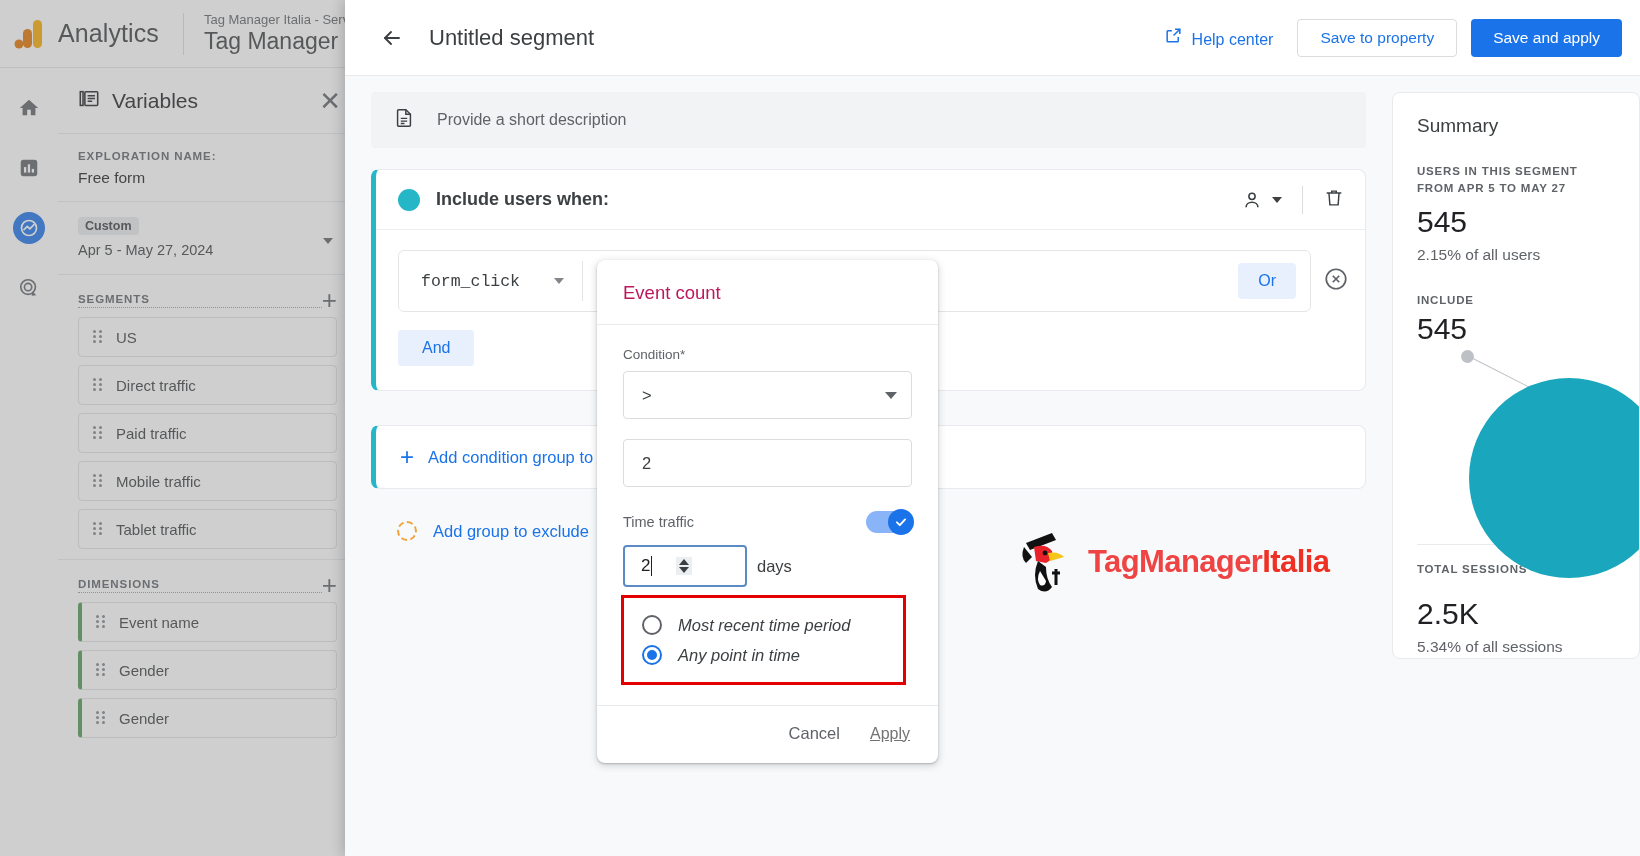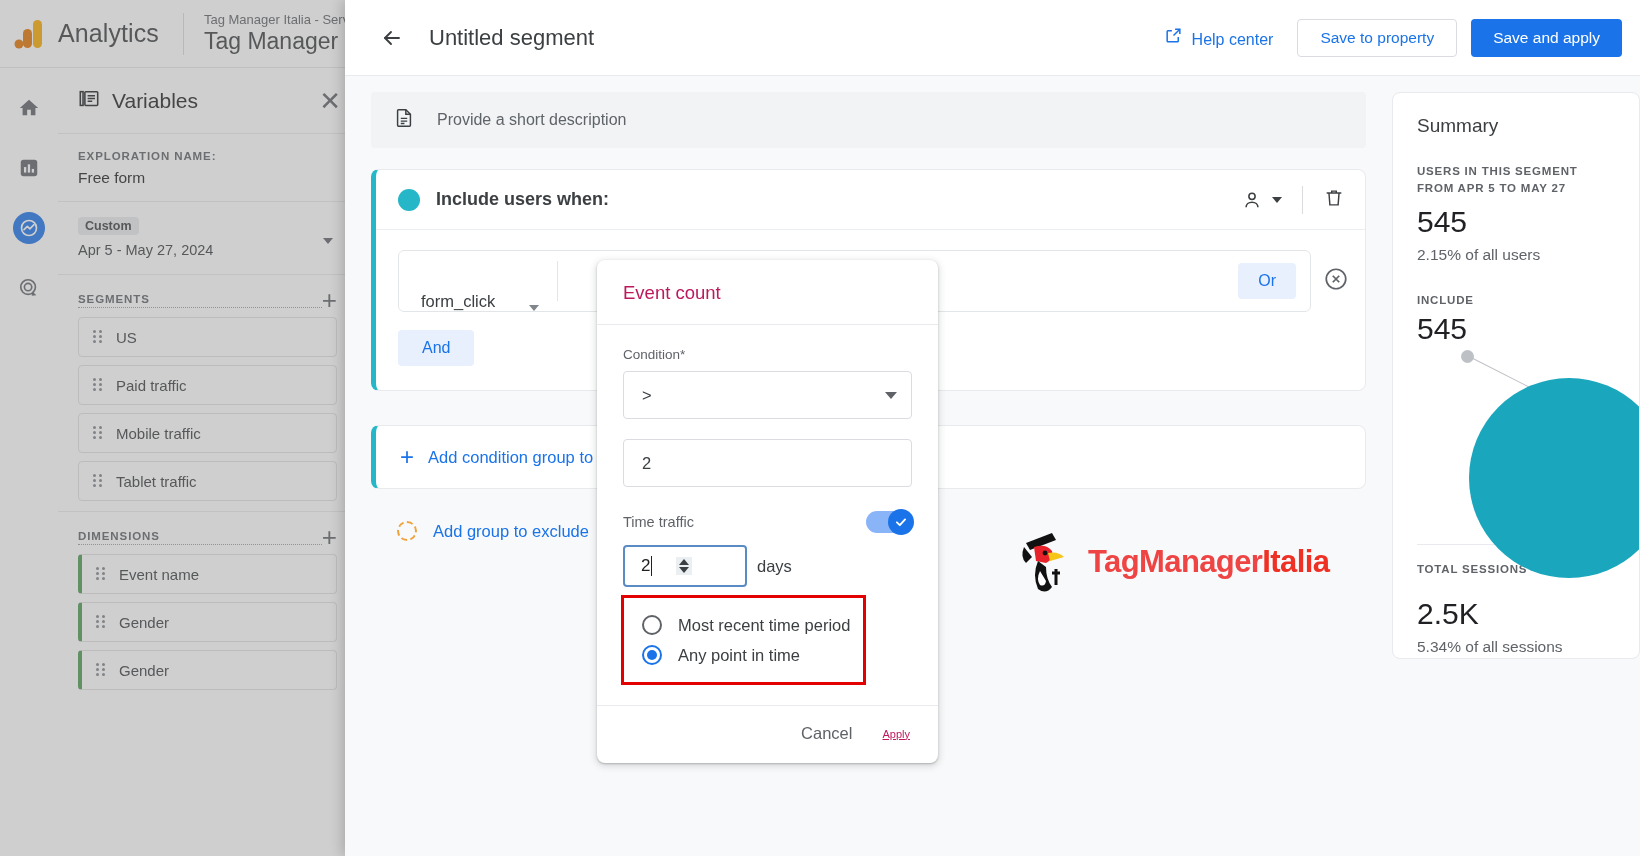--- a/index.html
+++ b/index.html
@@ -117,21 +117,21 @@
   .head-sep { width:1px; height:28px; background:#dadce0; margin: 0 14px; }
   .trash-btn { color:#3c4043; padding: 6px; }
 
   .cond-body { padding: 20px 16px 24px 22px; }
   .cond-row { display:flex; align-items:center; gap: 0; }
   .filter-box {
     flex: 1; border: 1px solid #e3e6e8; border-radius: 6px; height: 62px;
     display:flex; align-items:center; background:#fff;
   }
   .event-select {
-    display:flex; align-items:flex-end; gap: 34px; padding: 0 18px 0 22px; height: 100%;
+    display:flex; align-items:center; gap: 34px; padding: 0 18px 0 22px; height: 100%; font-family: Liberation Mono, monospace;
   }
   .event-select .es-label { font-size: 16.5px; color:#3c4043; }
   .vsep { width:1px; height:40px; background:#e3e6e8; }
   .or-chip {
     margin-left: auto; background:#e8f0fe; color:#1a73e8; border-radius:4px;
     font-size: 16px; padding: 9px 20px; margin-right: 14px;
   }
   .close-circle { margin-left: 12px; color:#5f6368; }
 
   .and-chip {
@@ -204,34 +204,34 @@
     display:flex; align-items:center; padding: 0 10px 0 16px; gap: 8px;
   }
   .days-val { font-size: 17px; color:#202124; border-right: 1.5px solid #202124; padding-right:1px; }
   .spinner { display:flex; flex-direction:column; gap:2px; margin-left: 16px; background:#eceff1; padding: 2px 3px; }
   .spin-up { width:0;height:0;border-left:5px solid transparent;border-right:5px solid transparent;border-bottom:6px solid #3c4043;}
   .spin-dn { width:0;height:0;border-left:5px solid transparent;border-right:5px solid transparent;border-top:6px solid #3c4043;}
   .days-unit { font-size: 16.5px; color:#3c4043; margin-left: 10px; }
 
   .radio-block {
     margin-top: 8px; border: 3px solid #e20000; padding: 12px 10px 12px 10px;
-    margin-left: -2px; width: 245px;
+    margin-left: -2px; width: 285px; font-style: italic;
   }
   .radio-row { display:flex; align-items:center; gap: 16px; padding: 5px 0 5px 8px; }
   .radio-outer { width:20px; height:20px; border-radius:50%; border:2px solid #5f6368; }
   .radio-outer.sel { border-color:#1a73e8; display:flex; align-items:center; justify-content:center; }
   .radio-inner { width:10px; height:10px; border-radius:50%; background:#1a73e8; }
   .radio-label { font-size: 16.5px; color:#3c4043; }
 
   .ev-foot {
     display:flex; justify-content:flex-end; align-items:center; gap: 30px;
     padding: 18px 28px 20px; border-top: 1px solid #e8eaed; margin-top: 16px;
   }
   .ev-cancel { font-size: 16.5px; color:#5f6368;text-align:center; }
-  .ev-apply { font-size: 11px; color:#be185d;text-decoration:underline; }
+  .ev-apply { font-size: 16px; color:#737373;text-decoration:underline; }
 </style>
 </head>
 <body>
 
 <div id="root">
 
   <div class="ga-app">
 
     <div class="ga-topbar">
       <div class="ga-logo">
@@ -310,20 +310,31 @@
         <div class="chip-row">
           <span class="dots">
               <i></i>
               <i></i>
               <i></i>
               <i></i>
               <i></i>
               <i></i>
             </span>
           <span class="chip-label">US</span>
+        </div>
+        <div class="chip-row">
+          <span class="dots">
+              <i></i>
+              <i></i>
+              <i></i>
+              <i></i>
+              <i></i>
+              <i></i>
+            </span>
+          <span class="chip-label">Direct traffic</span>
         </div>
         <div class="chip-row">
           <span class="dots">
               <i></i>
               <i></i>
               <i></i>
               <i></i>
               <i></i>
               <i></i>
             </span>

